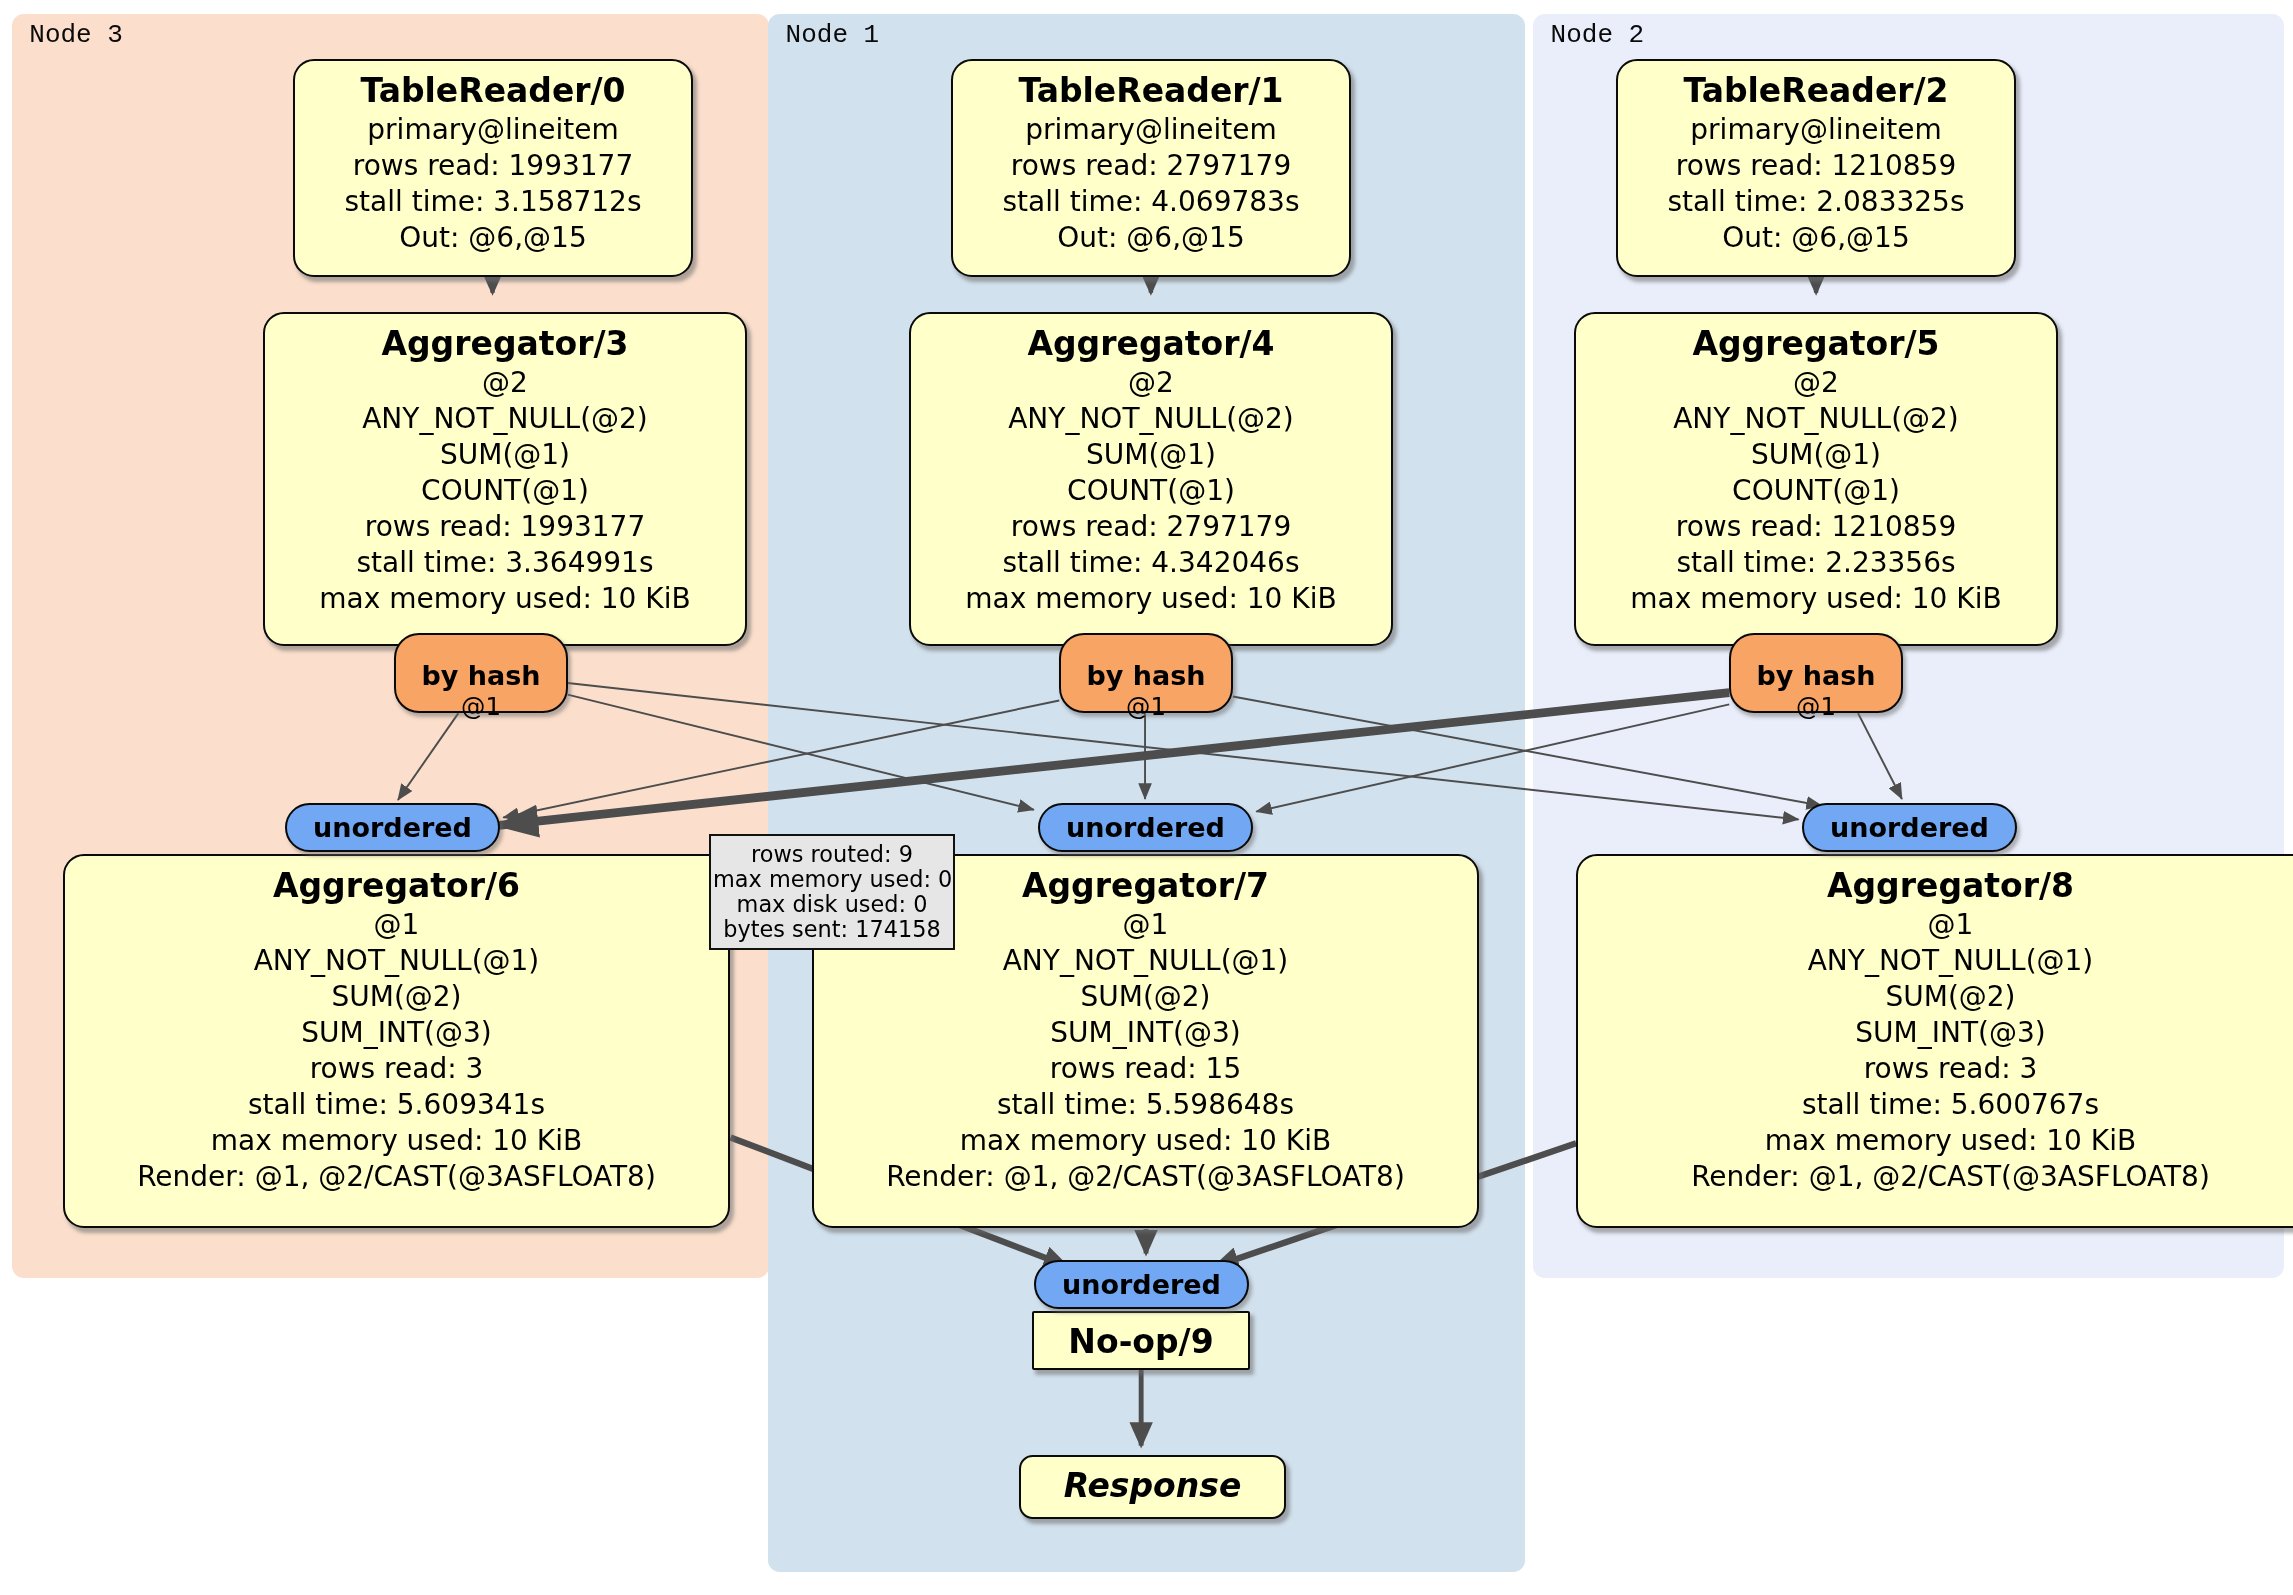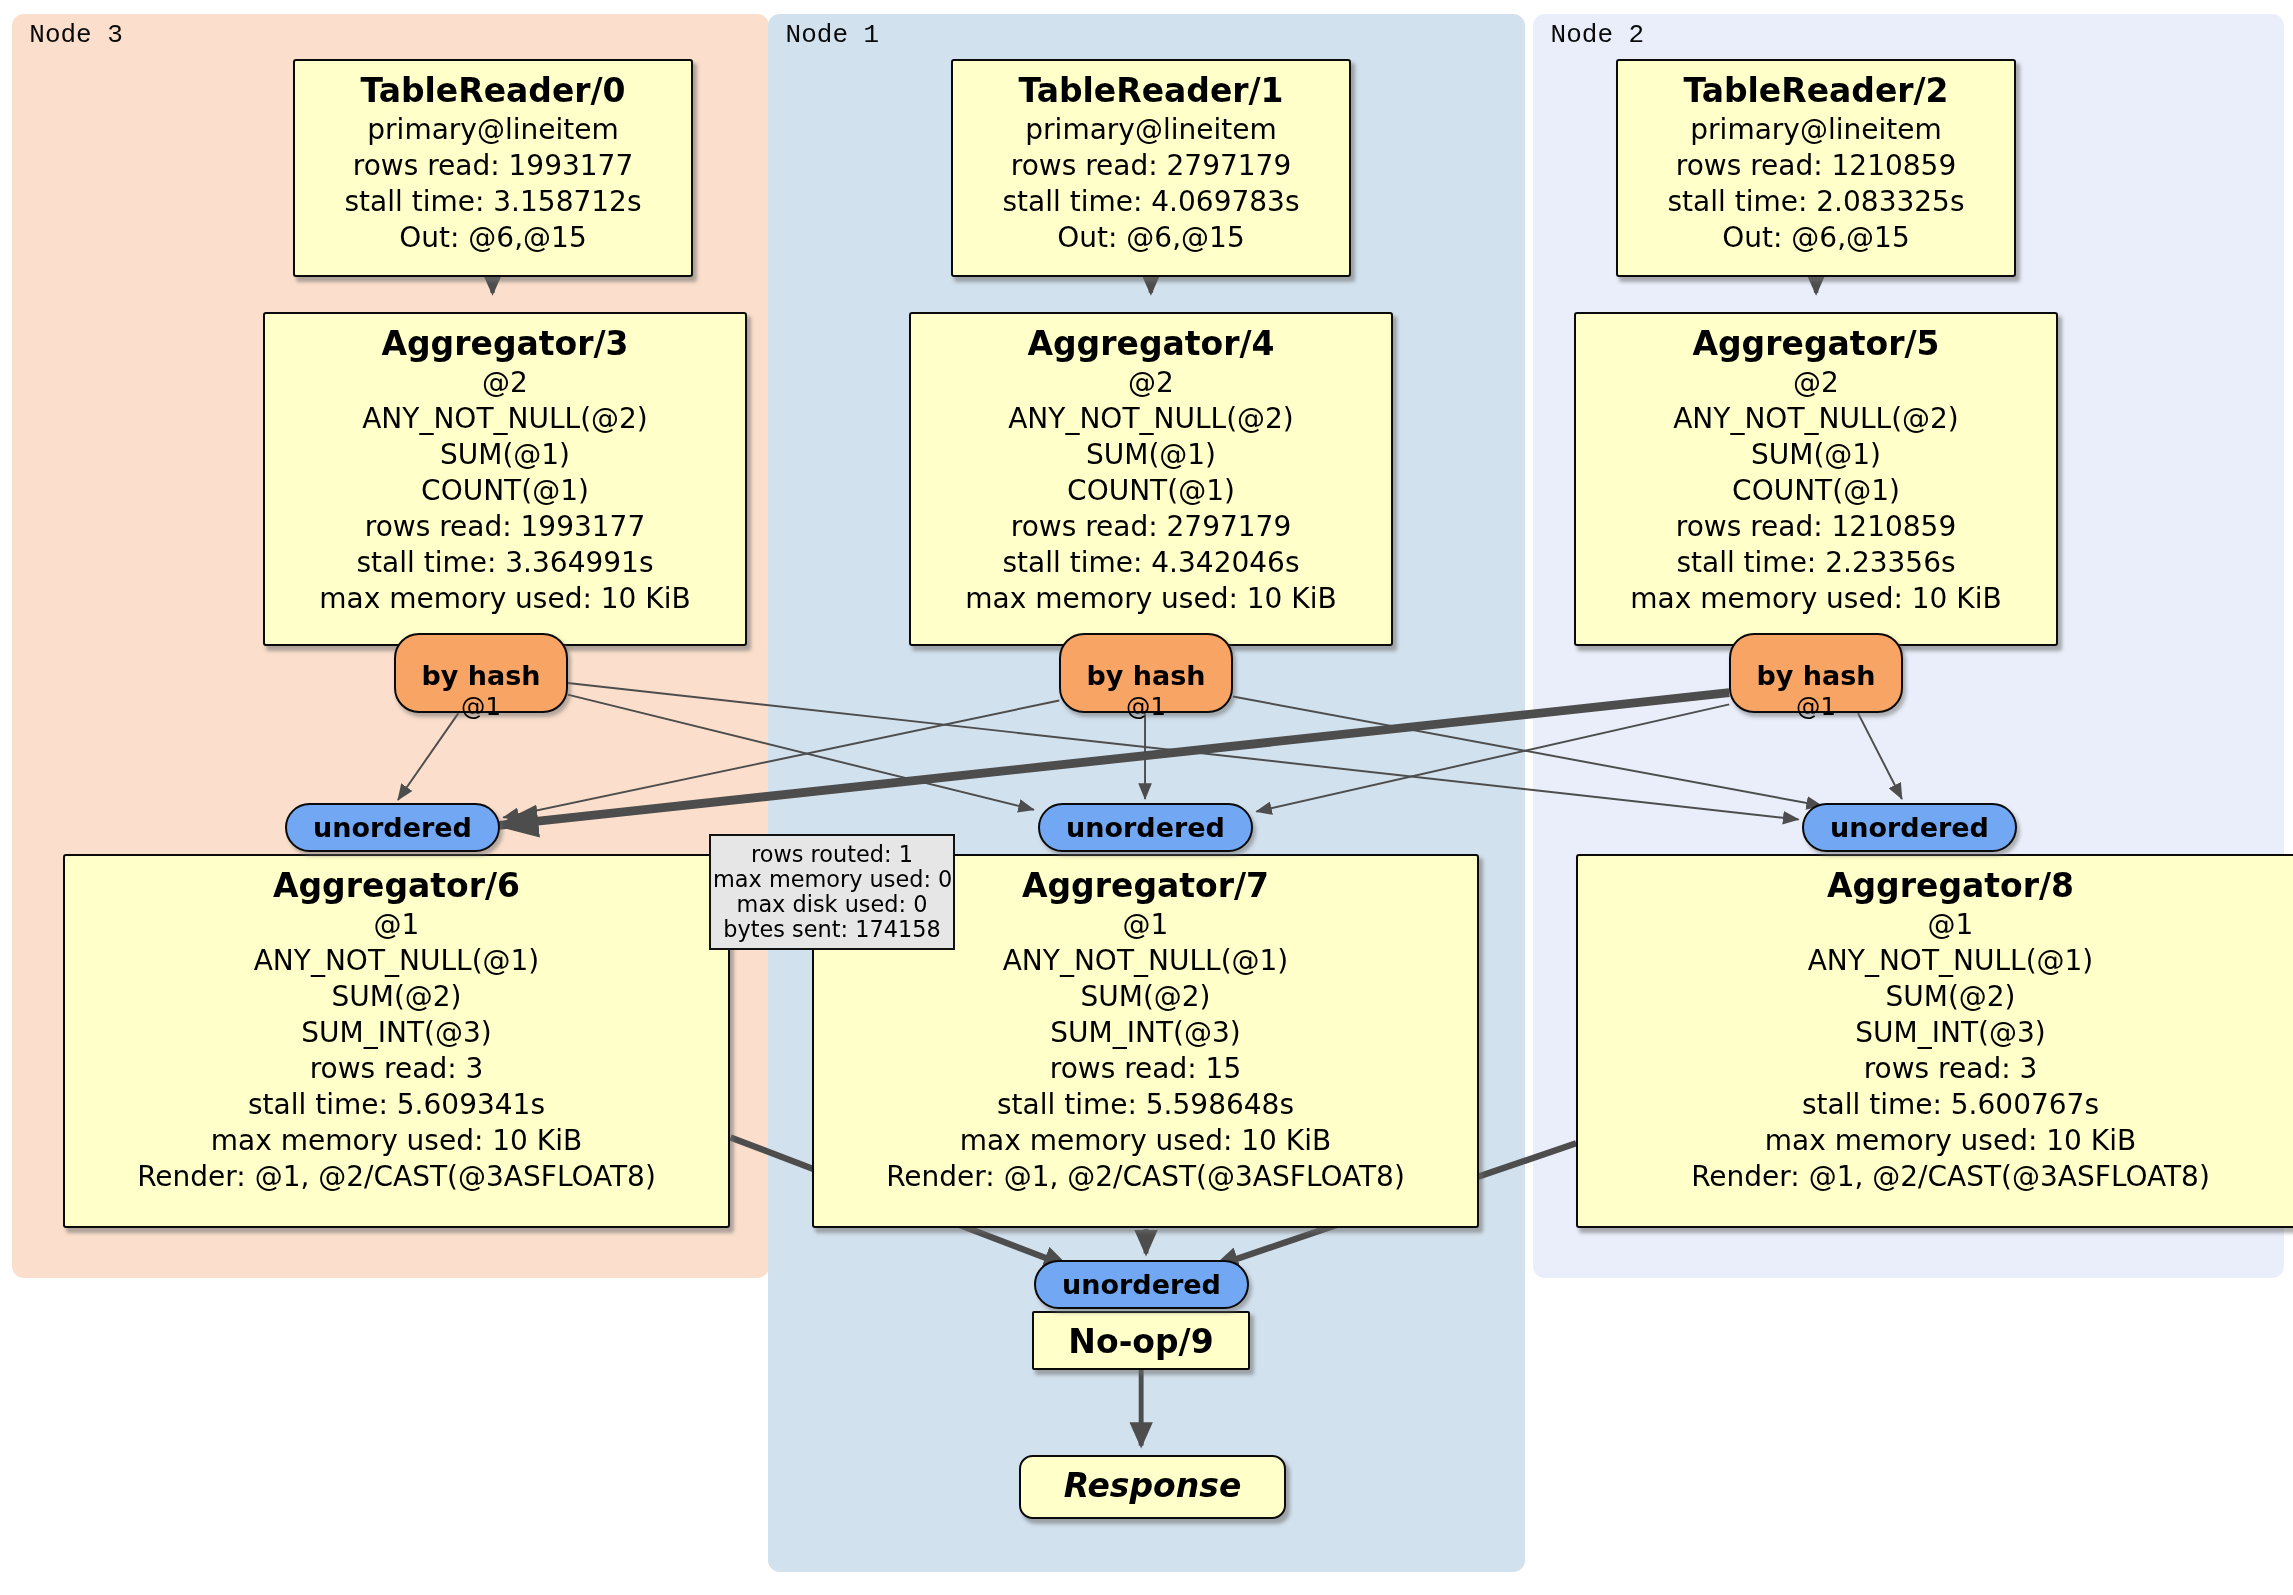--- a/index.html
+++ b/index.html
@@ -1,21 +1,21 @@
 <!DOCTYPE html>
 <html><head>
 <meta charset="utf-8">
 <style>
   html,body{margin:0;padding:0;background:#ffffff;}
   #stage{position:relative;width:2294px;height:1596px;overflow:hidden;
          font-family:"DejaVu Sans","Liberation Sans",sans-serif;color:#000;}
   .panel{position:absolute;border-radius:11.7px;z-index:0;}
   .panel-label{position:absolute;left:17.6px;top:5.9px;font-size:26px;color:#0a0a0a;font-family:Liberation Mono, monospace;}
   #edges{position:absolute;left:0;top:0;z-index:1;}
-  .pbox{position:absolute;background:#ffffc9;border:2.9px solid #0a0a0a;border-radius:3px;
+  .pbox{position:absolute;background:#ffffc9;border:2.9px solid #0a0a0a;border-radius:21px;
         box-shadow:3.9px 4.9px 3.9px rgba(110,110,110,.55);text-align:center;z-index:2;box-sizing:border-box;}
   .ptitle{font-size:33px;font-weight:bold;line-height:43px;padding-top:7.8px;}
   .pline{font-size:28px;line-height:36px;white-space:nowrap;}
   .smallbox .ptitle{padding-top:2px;line-height:53px;}
   .router{position:absolute;background:#f8a465;border:2.9px solid #0a0a0a;border-radius:25px;
         box-shadow:2.9px 3.9px 3.9px rgba(110,110,110,.5);text-align:center;z-index:3;box-sizing:border-box;}
   .router-label{font-size:27px;font-weight:bold;line-height:35px;padding-top:23px;}
   .router-sub{font-size:24.4px;line-height:27px;}
   .sync{position:absolute;width:215px;height:49px;background:#71a7f3;border:2.9px solid #0a0a0a;
         border-radius:26px;box-shadow:2.9px 3.9px 3.9px rgba(110,110,110,.5);text-align:center;
@@ -150,21 +150,21 @@
     <div class="router-label">by hash</div>
     <div class="router-sub">@1</div>
   </div>
 
   <div class="sync" style="left:285px;top:803px;">unordered</div>
   <div class="sync" style="left:1038px;top:803px;">unordered</div>
   <div class="sync" style="left:1802px;top:803px;">unordered</div>
 
   <div class="tooltip">
     <div>
-        <div class="pline">rows routed: 1</div>
+        <div class="pline">rows routed: 9</div>
         <div class="pline">max memory used: 0</div>
         <div class="pline">max disk used: 0</div>
         <div class="pline">bytes sent: 174158</div>
       </div>
   </div>
 
   <div class="pbox" style="left:63px;top:854px;width:667px;height:374px;">
     <div class="ptitle">Aggregator/6</div>
     <div>
         <div class="pline">@1</div>

